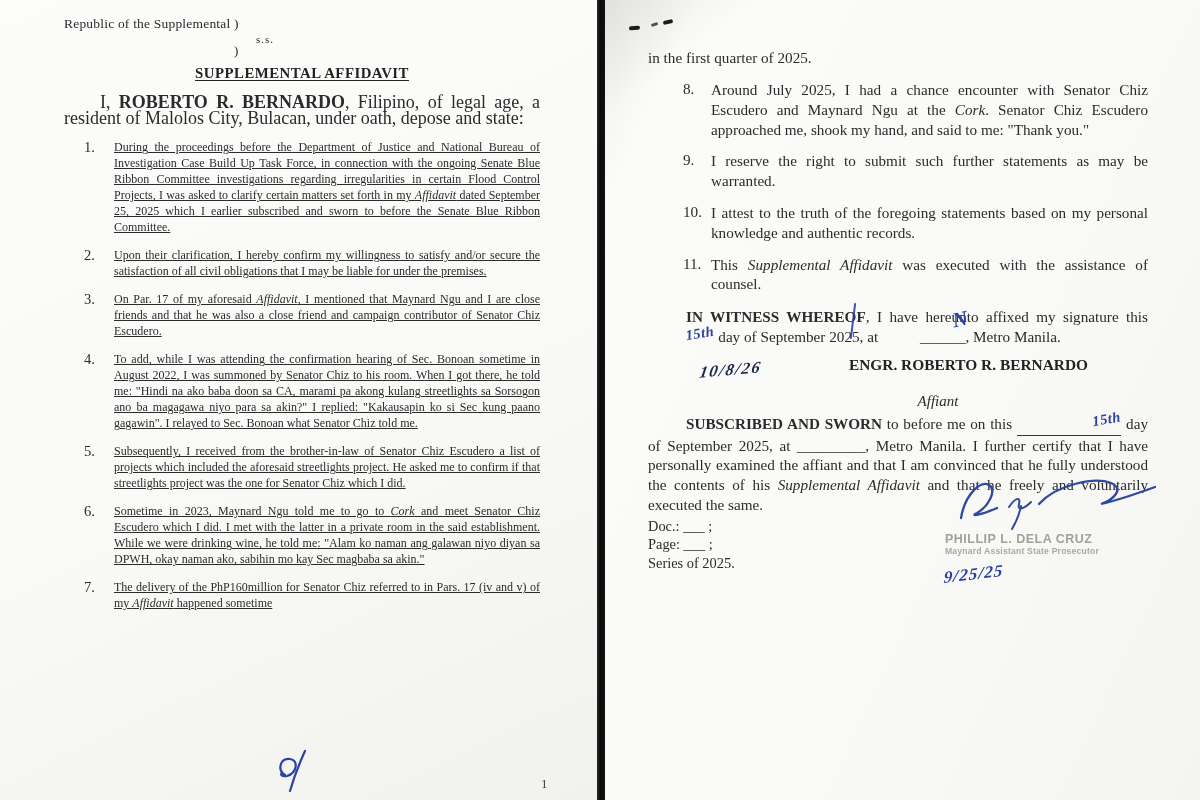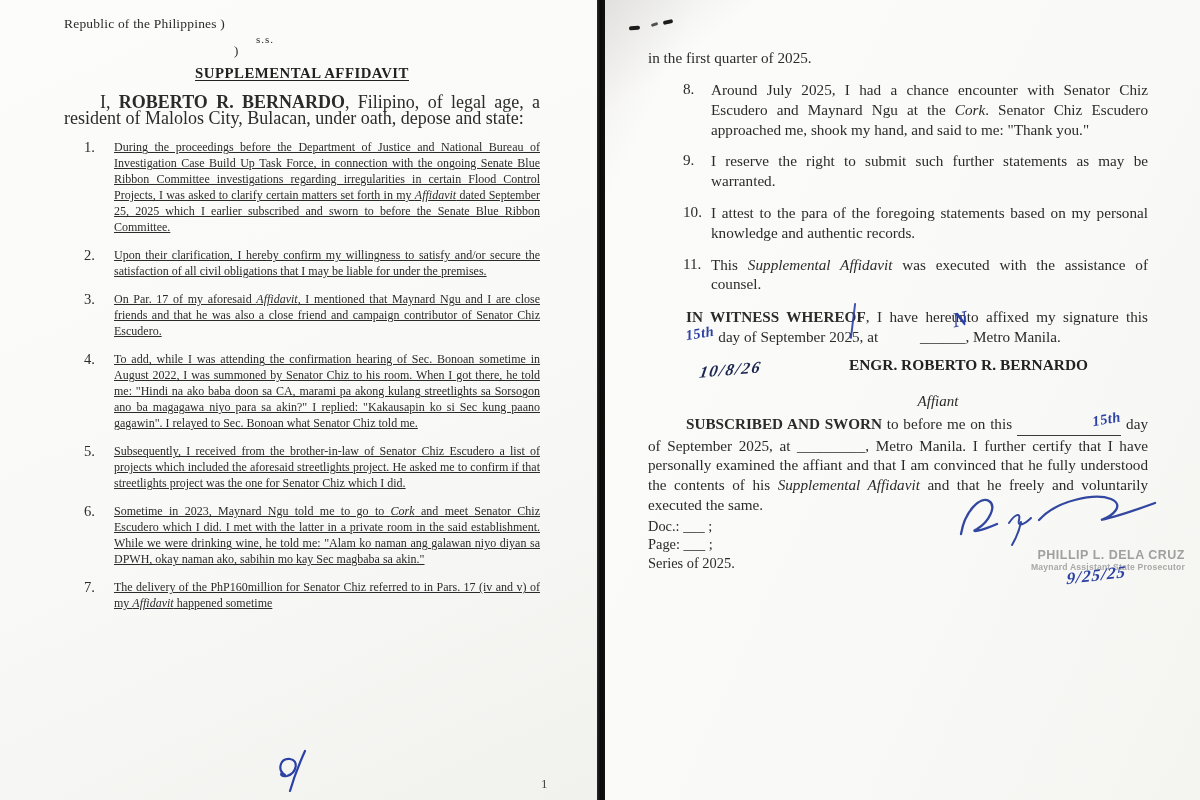--- a/index.html
+++ b/index.html
@@ -67,21 +67,21 @@
   .jurat-para{margin-top:10px;}
   .sig-row{position:relative;height:48px;margin-top:8px;}
   .hand-date-1{
     position:absolute;left:52px;top:4px;
     font-style:italic;font-weight:700;font-size:16.5px;color:#1c2750;
     transform:skewX(-14deg) rotate(-5deg);letter-spacing:1.5px;
   }
   .affiant-name{position:absolute;left:140px;top:0;width:300px;text-align:right;font-weight:bold;font-size:15.4px;color:#222;}
   .affiant-role{position:absolute;left:140px;top:37px;width:300px;text-align:center;font-style:italic;font-size:15px;}
   .notary-fields{margin-top:2px;font-size:14.4px;line-height:18.5px;}
-  .prosecutor-block{position:absolute;left:340px;top:508px;width:240px;text-align:right;}
+  .prosecutor-block{position:absolute;left:340px;top:492px;width:240px;text-align:left;}
   .prosecutor-sig{position:absolute;left:8px;top:-18px;}
   .prosecutor-name{margin-top:40px;font-weight:bold;font-size:12.5px;letter-spacing:.5px;color:#a0a09e;
     font-family:"Liberation Sans","DejaVu Sans",sans-serif;}
   .prosecutor-title{font-weight:bold;font-size:8.6px;color:#a8a8a6;letter-spacing:.2px;
     font-family:"Liberation Sans","DejaVu Sans",sans-serif;}
   .hand-date-2{
     margin-top:1px;margin-right:60px;
     font-style:italic;font-weight:600;font-size:17px;color:#2c41a5;
     transform:skewX(-10deg) rotate(-7deg);letter-spacing:1px;
   }
@@ -117,21 +117,21 @@
     font-style:italic;font-weight:bold;font-size:21px;transform:rotate(-12deg);
   }
 </style>
 </head>
 <body>
 
 <div class="scan">
 
   <div class="page page-1">
     <div class="p1-content">
-      <div class="venue-line1">Republic of the Philippines )</div>
+      <div class="venue-line1">Republic of the Supplemental )</div>
       <div class="venue-ss">s.s.</div>
       <div class="venue-paren">)</div>
 
       <div class="doc-title">SUPPLEMENTAL AFFIDAVIT</div>
 
       <div class="intro"><span class="seg"><span class="seg-inner">I, </span></span><span class="seg seg-b"><span class="seg-inner">ROBERTO R. BERNARDO</span></span><span class="seg"><span class="seg-inner">, Filipino, of legal age, a resident of Malolos City, Bulacan, under oath, depose and state:</span></span></div>
 
       <div class="num-list">
         <div class="num-item">
           <div class="item-num">1.</div>
@@ -186,21 +186,21 @@
         <div class="num-item">
           <div class="item-num">8.</div>
           <div class="item-text"><span class="seg"><span class="seg-inner">Around July 2025, I had a chance encounter with Senator Chiz Escudero and Maynard Ngu at the </span></span><span class="seg seg-i"><span class="seg-inner">Cork</span></span><span class="seg"><span class="seg-inner">. Senator Chiz Escudero approached me, shook my hand, and said to me: "Thank you."</span></span></div>
         </div>
         <div class="num-item">
           <div class="item-num">9.</div>
           <div class="item-text"><span class="seg"><span class="seg-inner">I reserve the right to submit such further statements as may be warranted.</span></span></div>
         </div>
         <div class="num-item">
           <div class="item-num">10.</div>
-          <div class="item-text"><span class="seg"><span class="seg-inner">I attest to the para of the foregoing statements based on my personal knowledge and authentic records.</span></span></div>
+          <div class="item-text"><span class="seg"><span class="seg-inner">I attest to the truth of the foregoing statements based on my personal knowledge and authentic records.</span></span></div>
         </div>
         <div class="num-item">
           <div class="item-num">11.</div>
           <div class="item-text"><span class="seg"><span class="seg-inner">This </span></span><span class="seg seg-i"><span class="seg-inner">Supplemental Affidavit</span></span><span class="seg"><span class="seg-inner"> was executed with the assistance of counsel.</span></span></div>
         </div>
       </div>
 
       <div class="witness-para">
         <span><span class="seg seg-b"><span class="seg-inner">IN WITNESS WHEREOF</span></span><span class="seg"><span class="seg-inner">, I have hereunto affixed my signature this </span></span><span class="seg seg-hand"><span class="seg-inner">15th</span></span><span class="seg"><span class="seg-inner"> day of September 2025, at </span></span><span class="seg seg-bs"><span class="seg-inner">______</span></span><span class="seg"><span class="seg-inner">, Metro Manila.</span></span></span>
         <span class="stray-stroke"></span>

